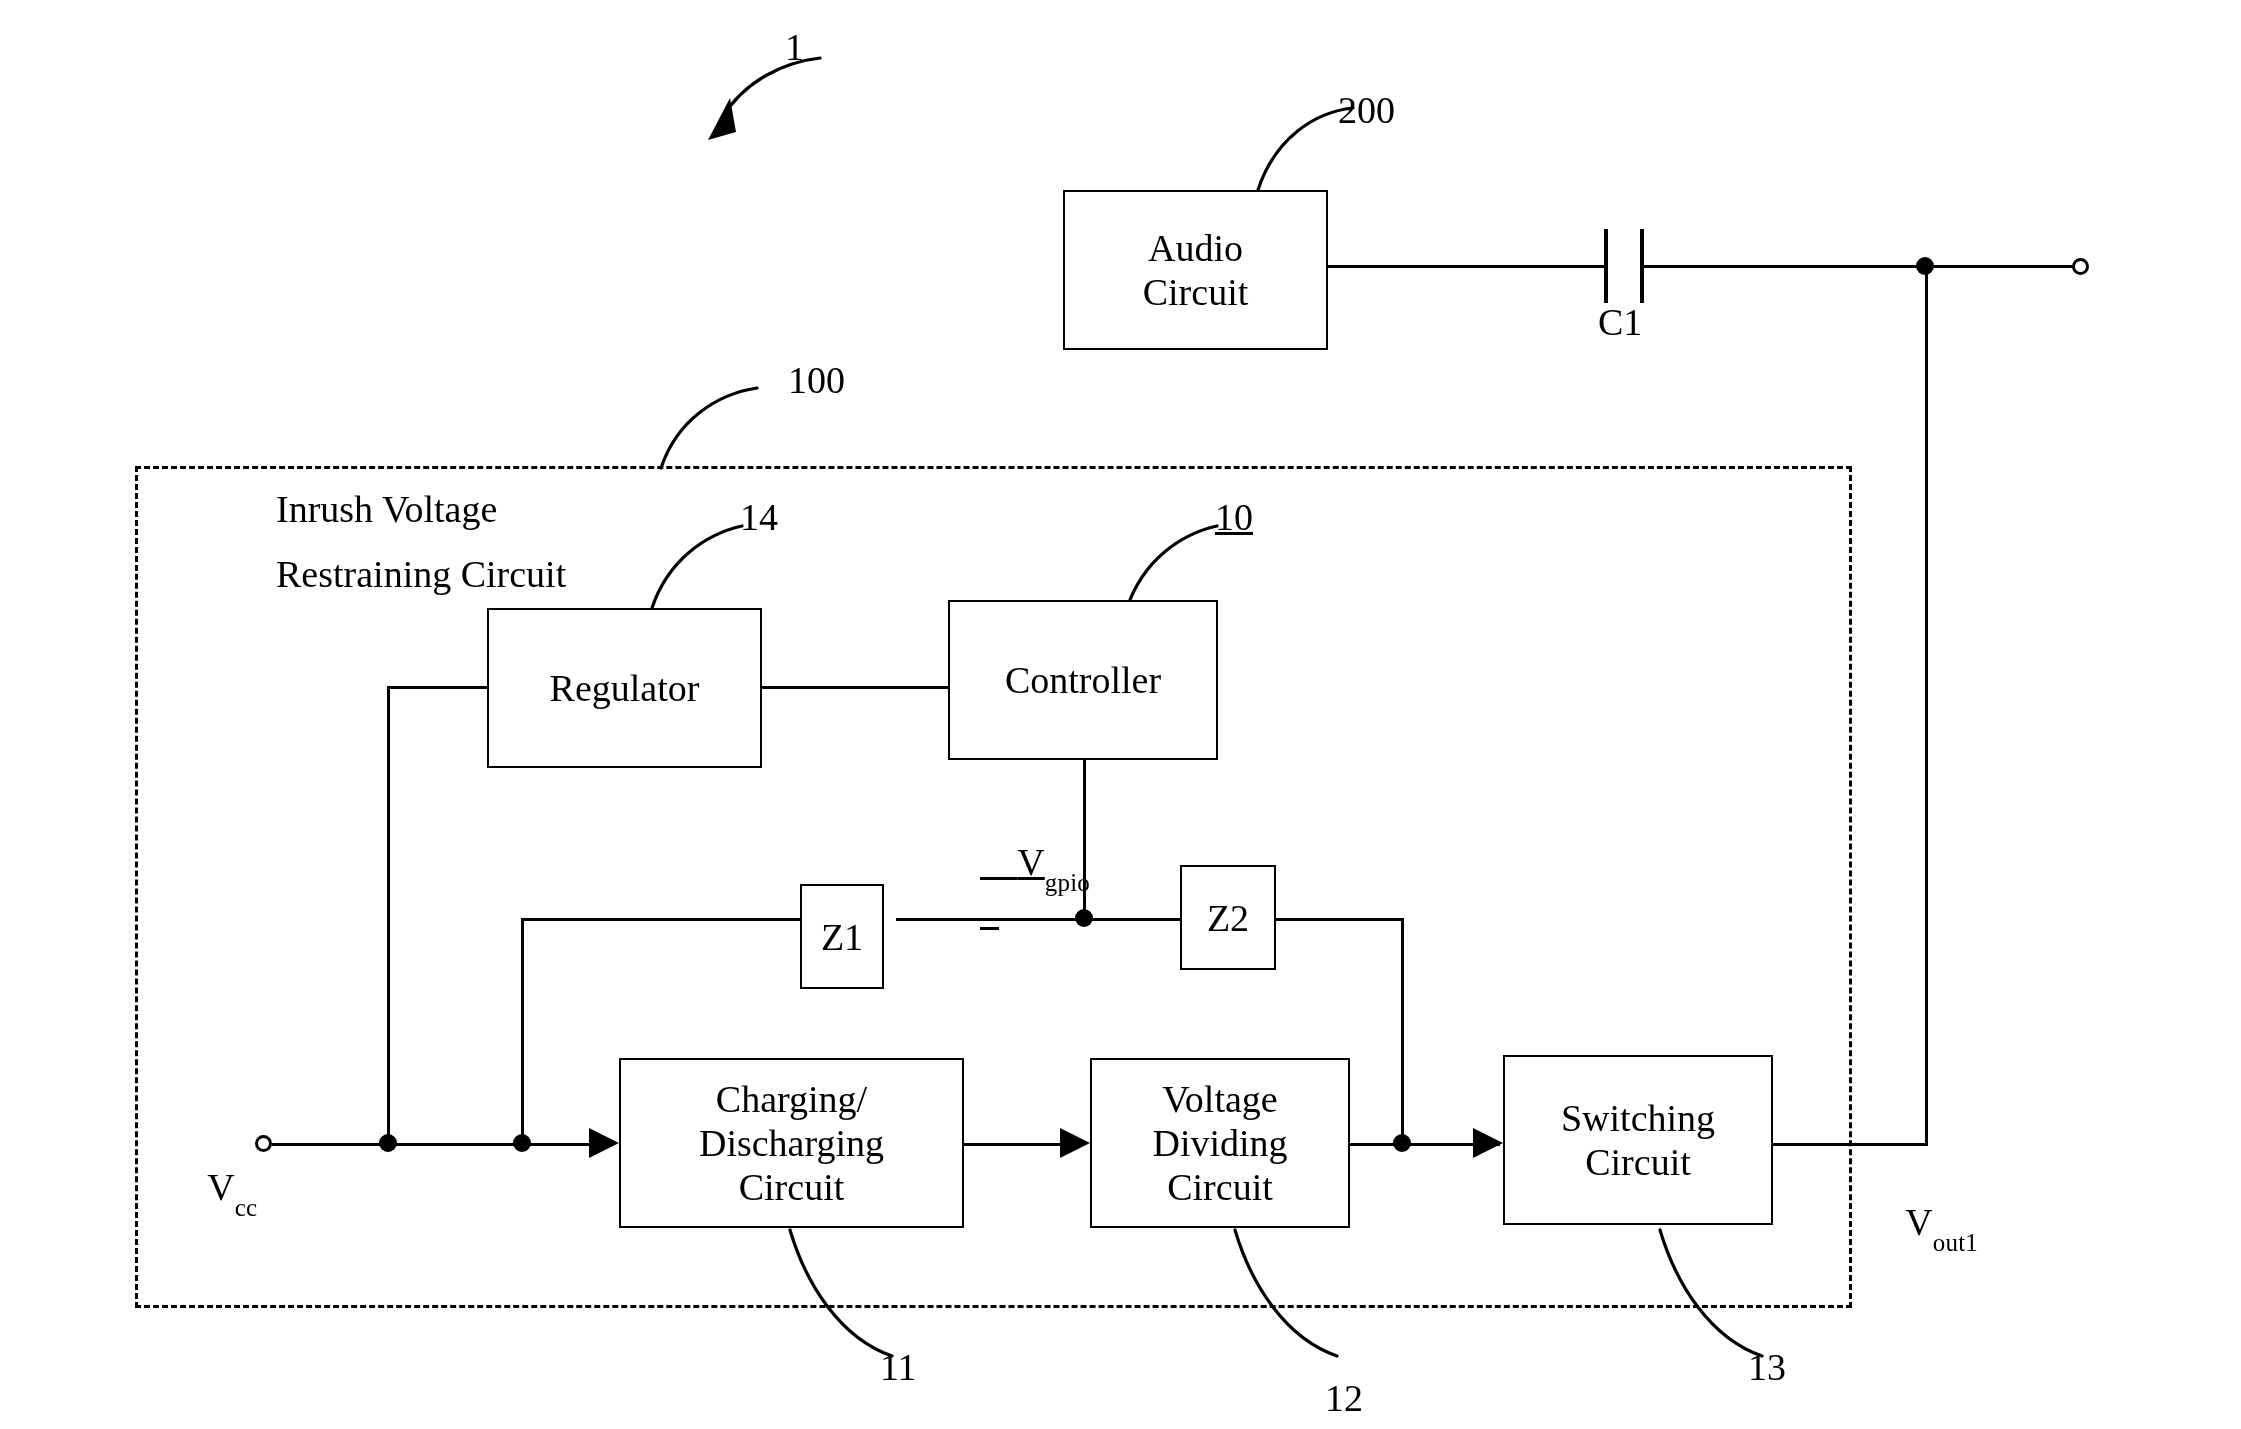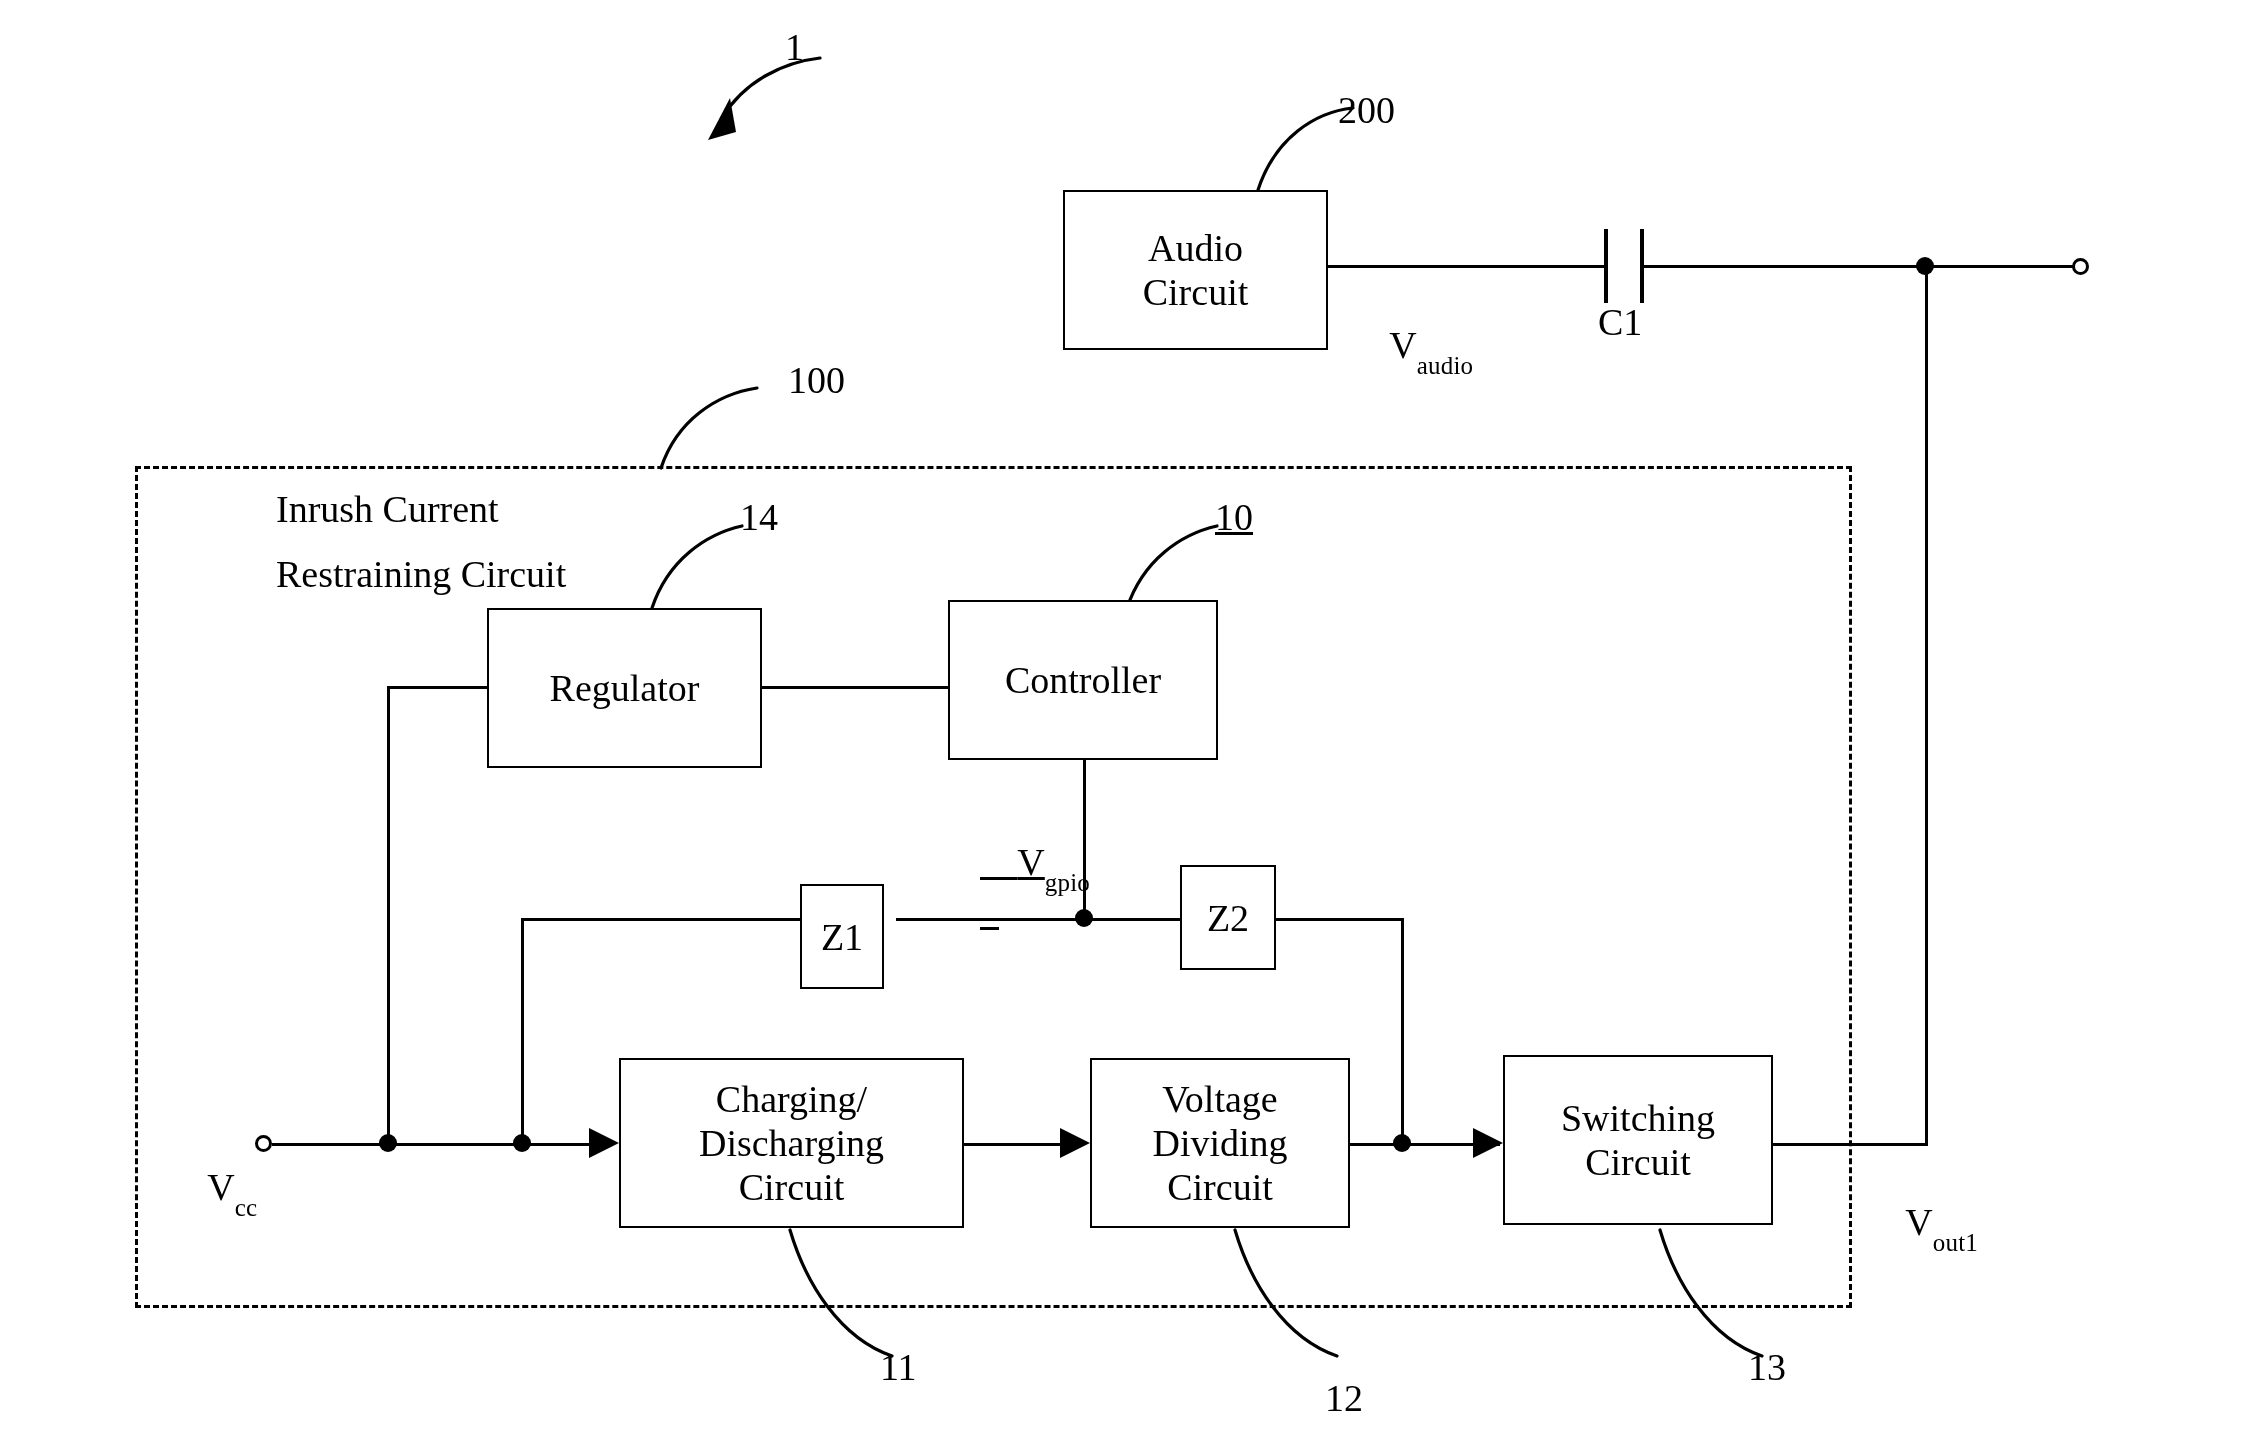--- a/index.html
+++ b/index.html
@@ -151,40 +151,37 @@
   <div class="txt refnum" style="left:1338px; top:88px;">200</div>
 
   <div class="block" style="left:1063px; top:190px; width:265px; height:160px;">
     <div>
       <div class="boxlabel">Audio</div>
       <div class="boxlabel">Circuit</div>
     </div>
   </div>
 
   <div class="wire-h" style="left:1328px; top:265px; width:276px;"></div>
-  <div class="txt siglabel" style="left:1352px; top:278px;">
-    <span>V</span><span class="sub">audio</span>
-  </div>
 
   <div class="cap-plate" style="left:1604px; top:229px;"></div>
   <div class="cap-plate" style="left:1640px; top:229px;"></div>
   <div class="txt siglabel" style="left:1598px; top:300px;">C1</div>
 
   <div class="wire-h" style="left:1640px; top:265px; width:440px;"></div>
   <div class="dot" style="left:1916px; top:257px;"></div>
   <div class="term" style="left:2072px; top:258px;"></div>
 
   <svg class="leader" style="left:635px; top:380px; width:135px; height:95px;">
     <path d="M 122 8 C 82 14, 42 40, 26 88"></path>
   </svg>
   <div class="txt refnum" style="left:740px; top:358px;margin-left:48px;">100</div>
 
   <div class="dashedbox" style="left:135px; top:466px; width:1717px; height:842px;"></div>
 
-  <div class="txt" style="left:276px; top:487px; font-size:38px;">Inrush Current</div>
+  <div class="txt" style="left:276px; top:487px; font-size:38px;">Inrush Voltage</div>
   <div class="txt" style="left:276px; top:552px; font-size:38px;">Restraining Circuit</div>
 
   <svg class="leader" style="left:630px; top:520px; width:125px; height:95px;">
     <path d="M 112 6 C 76 14, 38 40, 22 88"></path>
   </svg>
   <div class="txt refnum" style="left:740px; top:495px;">14</div>
 
   <div class="block" style="left:487px; top:608px; width:275px; height:160px;">
     <div class="boxlabel">Regulator</div>
   </div>

